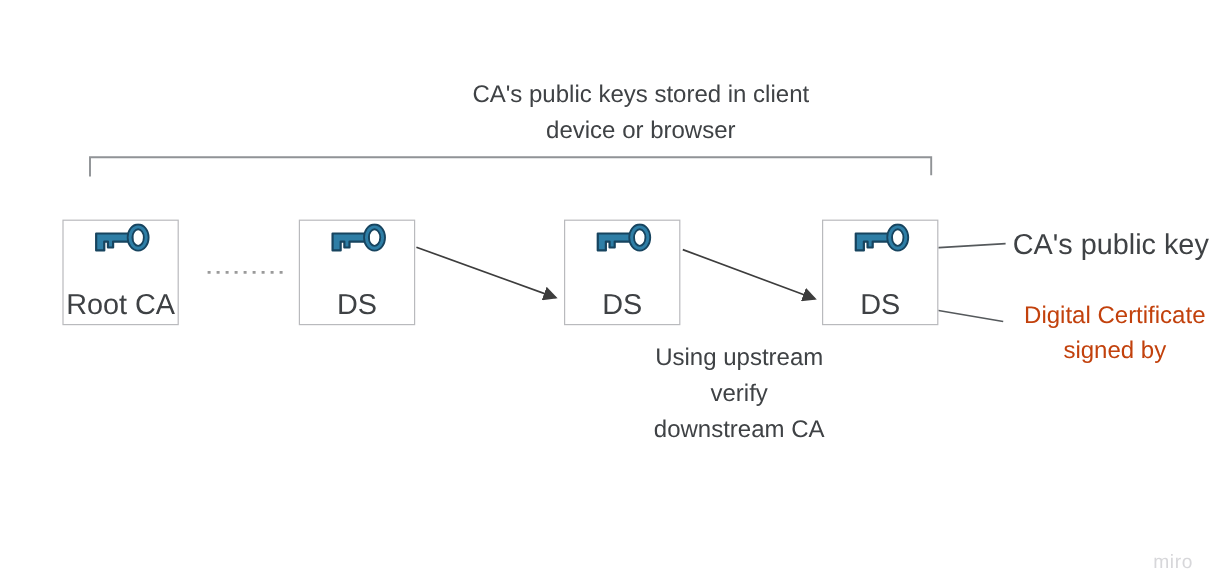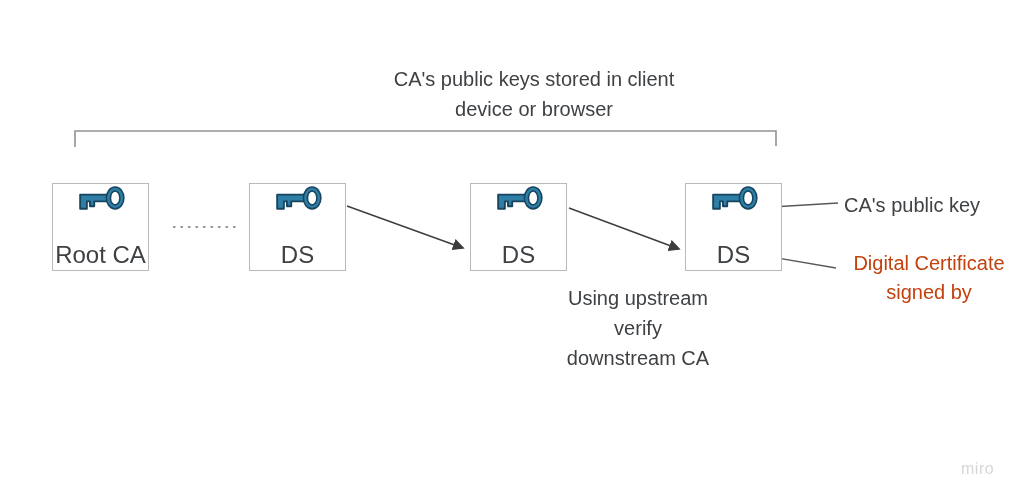--- a/index.html
+++ b/index.html
@@ -19,26 +19,26 @@
   .node{
     position:absolute;top:183px;width:97px;height:88px;
     background:#ffffff;border:1px solid #b9babd;
     box-sizing:border-box;
     display:flex;flex-direction:column;align-items:center;justify-content:center;gap:26px;
   }
   .node .key{width:66px;height:40px;margin-top:2px;}
   .node .label{font-size:24px;line-height:30px;color:#3e4144;margin-top:1px;}
   .node1{left:52px;} .node2{left:249px;} .node3{left:470px;} .node4{left:685px;}
   .verify-note{
-    position:absolute;left:533px;top:283px;width:210px;
+    position:absolute;left:511px;top:283px;width:210px;
     text-align:center;font-size:20px;line-height:30px;color:#3f4245;
   }
   .pubkey-note{
     position:absolute;left:844px;top:192px;
-    font-size:20px;line-height:26px;color:#3f4245;white-space:nowrap;
+    font-size:24px;line-height:26px;color:#3f4245;white-space:nowrap;
   }
   .cert-note{
     position:absolute;left:833px;top:249px;width:192px;
     text-align:center;font-size:20px;line-height:29px;color:#c2410c;
   }
   .watermark{
     position:absolute;left:961px;top:460px;
     font-size:16px;font-weight:400;letter-spacing:0.5px;color:#d7d7da;
   }
 </style>

